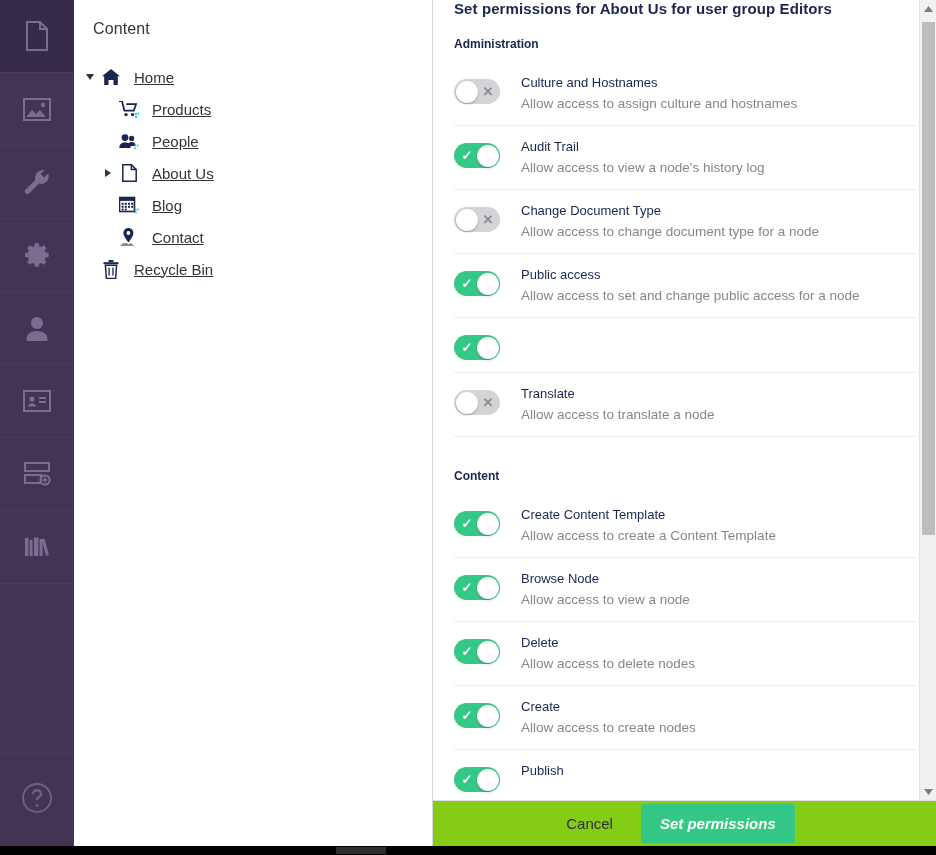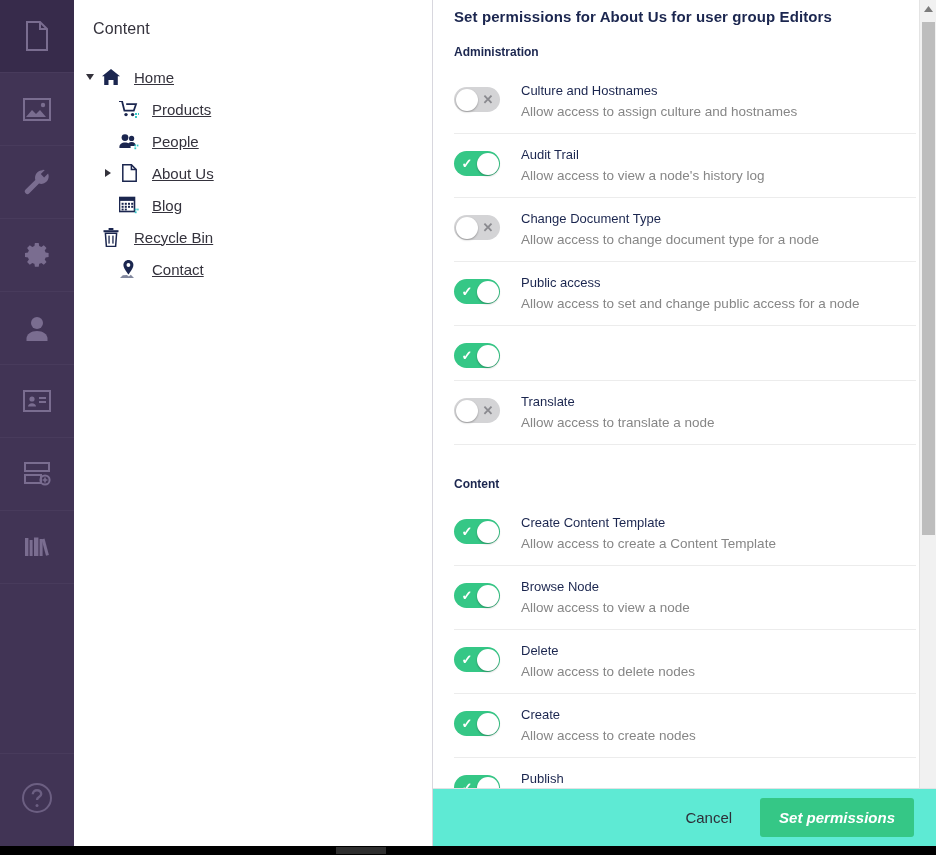--- a/index.html
+++ b/index.html
@@ -99,21 +99,21 @@
     position: absolute;
     left: 0; top: 0; right: 0;
     height: 800px;
     overflow: hidden;
     padding: 0 20px 0 21px;
   }
   .panel-h1 {
     font-size: 15px;
     font-weight: bold;
     color: #1b264f;
-    padding-top: 8px;
+    padding-top: 0;
     letter-spacing: .1px;
   }
   .group-h {
     font-size: 12px;
     font-weight: bold;
     color: #1b264f;
     padding: 20px 0 11px 0;
   }
   .group-h.second { padding-top: 32px; }
 
@@ -193,26 +193,26 @@
     left: 2px; width: 13px;
     top: 22px; height: 513px;
     background: #bdbdbd;
     border-radius: 0;
   }
 
   
   .footer {
     position: absolute;
     left: 0; right: 0; bottom: 0;
-    height: 58px;
-    background: #5eead4;
+    height: 46px;
+    background: #84cc16;
     border-top: 1px solid #e2e2e4;
     display: flex;
     align-items: center;
-    justify-content: flex-end;
+    justify-content: center;
     padding-right: 22px;
   }
   .btn-cancel {
     font-size: 15px;
     color: #2e2e38;
     background: none;
     border: none;
     padding: 8px 14px;
     margin-right: 14px;
     cursor: pointer;
@@ -426,46 +426,46 @@
             <rect x="2.6" y="12.6" width="2" height="1.8"></rect>
               <rect x="5.8" y="12.6" width="2" height="1.8"></rect>
             <rect x="15.8" y="12.6" width="1.8" height="1.8" fill="#35c7c7"></rect>
             <rect x="15.8" y="15.4" width="1.8" height="1.8" fill="#35c7c7"></rect>
             <rect x="18.2" y="12.6" width="1.4" height="1.8" fill="#35c7c7"></rect>
           </svg>
         </span>
         <span class="tlabel">Blog</span>
       </div>
 
+      <div class="tree-row indent-1">
+        <span class="caret"></span>
+        <span class="ticon">
+          <svg width="20" height="19" viewBox="0 0 20 19" fill="currentColor">
+            <path d="M3.8 15.2L1 18h14l-3.2-3.2-1.9 1.6-2-1.5z" opacity=".55"></path>
+            <path d="M9.4 0C6.6 0 4.4 2.2 4.4 5c0 3.6 5 9.4 5 9.4s5-5.8 5-9.4c0-2.8-2.2-5-5-5z"></path>
+            <circle cx="9.4" cy="5" r="1.9" fill="#fff"></circle>
+          </svg>
+        </span>
+        <span class="tlabel">Contact</span>
+      </div>
+
       <div class="tree-row indent-0">
         <span class="caret"></span>
         <span class="ticon">
           <svg width="16" height="19" viewBox="0 0 16 19" fill="currentColor">
             <rect x="0.5" y="2.2" width="15" height="2"></rect>
             <rect x="5.6" y="0" width="4.8" height="2"></rect>
             <path d="M2.4 5.2h11.2L12.6 18.6H3.4z" fill="none" stroke="currentColor" stroke-width="1.5"></path>
             <rect x="5.4" y="7.6" width="1.3" height="8"></rect>
               <rect x="9.3" y="7.6" width="1.3" height="8"></rect>
           </svg>
         </span>
         <span class="tlabel">Recycle Bin</span>
       </div>
 
-      <div class="tree-row indent-1">
-        <span class="caret"></span>
-        <span class="ticon">
-          <svg width="20" height="19" viewBox="0 0 20 19" fill="currentColor">
-            <path d="M3.8 15.2L1 18h14l-3.2-3.2-1.9 1.6-2-1.5z" opacity=".55"></path>
-            <path d="M9.4 0C6.6 0 4.4 2.2 4.4 5c0 3.6 5 9.4 5 9.4s5-5.8 5-9.4c0-2.8-2.2-5-5-5z"></path>
-            <circle cx="9.4" cy="5" r="1.9" fill="#fff"></circle>
-          </svg>
-        </span>
-        <span class="tlabel">Contact</span>
-      </div>
-
     </div>
   </div>
 
   <div class="panel">
 
     <div class="panel-scroll">
       <div class="panel-h1">Set permissions for About Us for user group Editors</div>
 
       <div class="group-h">Administration</div>
 

